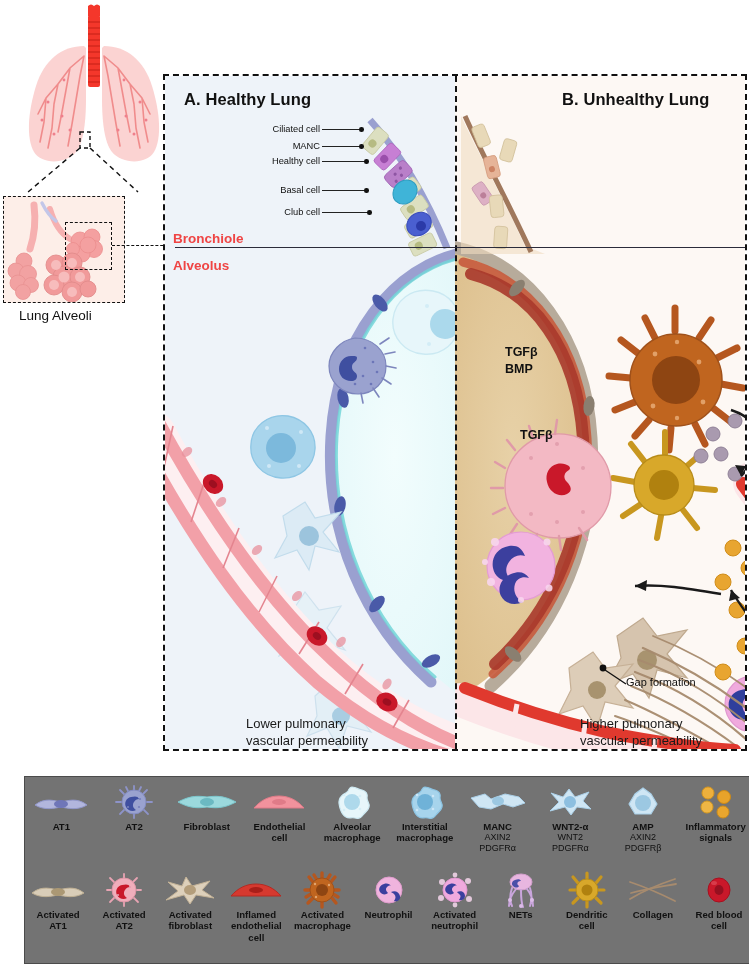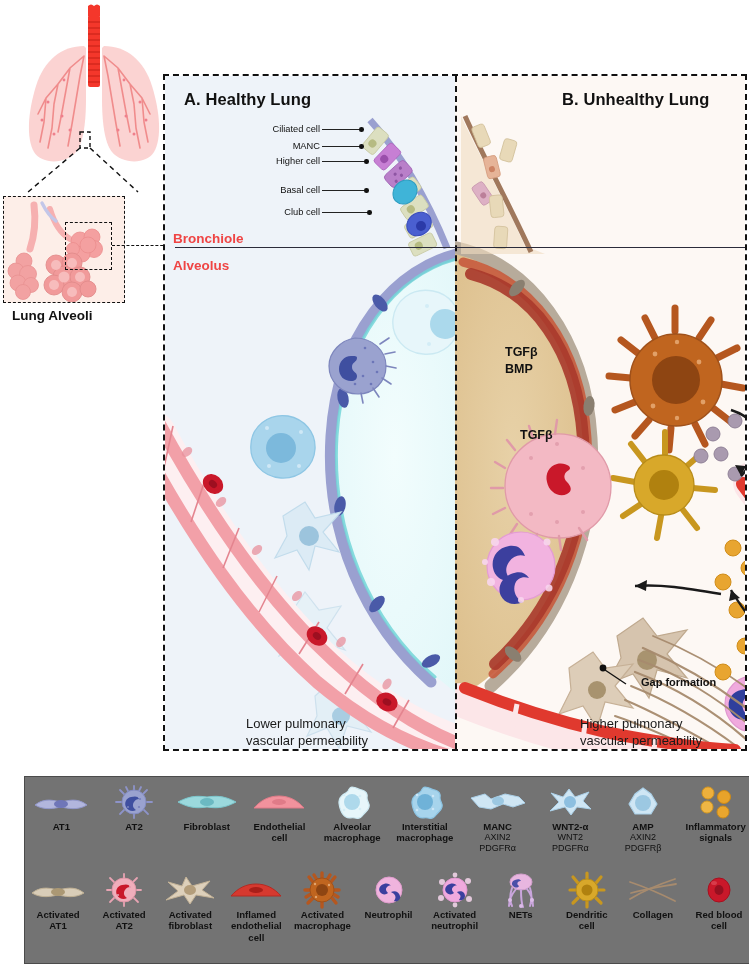--- a/index.html
+++ b/index.html
@@ -31,29 +31,29 @@
   #perm-high{left:580px;top:716px;}
 
   .cell-label{position:absolute;font-size:9.3px;color:#111;white-space:nowrap;text-align:right;}
   .leader{position:absolute;height:0;border-top:1px solid #222;}
   .leaddot{position:absolute;width:4.6px;height:4.6px;border-radius:50%;background:#111;}
 
   .signal-label{position:absolute;font-weight:bold;font-size:12.5px;color:#111;white-space:nowrap;}
   #sig-tgfb-bmp-1{left:505px;top:345px;}
   #sig-tgfb-bmp-2{left:505px;top:362px;}
   #sig-tgfb-3{left:520px;top:428px;}
-  #gap-label{position:absolute;left:626px;top:676px;font-weight:bold;font-size:11px;color:#111;white-space:nowrap;margin-left:15px;}
+  #gap-label{position:absolute;left:626px;top:676px;font-weight:normal;font-size:11px;color:#111;white-space:nowrap;}
 
   
   #lung-anat{position:absolute;left:18px;top:2px;width:152px;height:168px;}
   #alv-box{position:absolute;left:3px;top:196px;width:122px;height:107px;
     border:1.6px dashed #111;background:#fdeee8;box-sizing:border-box;overflow:hidden;}
   #alv-inner-box{position:absolute;left:65px;top:222px;width:47px;height:48px;
     border:1.5px dashed #111;box-sizing:border-box;}
-  #lung-alveoli-cap{position:absolute;left:12px;top:308px;font-weight:bold;font-size:13.5px;color:#111;}
+  #lung-alveoli-cap{position:absolute;left:19px;top:308px;font-weight:normal;font-size:13.5px;color:#111;}
   #conn-h{position:absolute;left:112px;top:245px;width:56px;height:0;border-top:1.5px dashed #111;}
 
   
   #legend{position:absolute;left:24px;top:776px;width:729px;height:188px;
     border:1.4px solid #4b4b4b;box-sizing:border-box;background:#737373;}
   .legend-row{position:absolute;left:0;width:100%;display:flex;}
   #legend-row-1{top:8px;}
   #legend-row-2{top:96px;}
   .legend-item{flex:1 1 0;display:flex;flex-direction:column;align-items:center;
     justify-content:flex-start;padding:0 1px;}
@@ -607,21 +607,21 @@
 <div class="axis-label" id="lbl-alveolus">Alveolus</div>
 
 <div class="cell-label" style="left:232px;top:124px;width:88px;">Ciliated cell</div>
 <div class="leader" style="left:322px;top:129px;width:39px;"></div>
 <div class="leaddot" style="left:359px;top:127px;"></div>
 
 <div class="cell-label" style="left:252px;top:141px;width:68px;">MANC</div>
 <div class="leader" style="left:322px;top:146px;width:39px;"></div>
 <div class="leaddot" style="left:359px;top:144px;"></div>
 
-<div class="cell-label" style="left:228px;top:156px;width:92px;">Higher cell</div>
+<div class="cell-label" style="left:228px;top:156px;width:92px;">Healthy cell</div>
 <div class="leader" style="left:322px;top:161px;width:44px;"></div>
 <div class="leaddot" style="left:364px;top:159px;"></div>
 
 <div class="cell-label" style="left:240px;top:185px;width:80px;">Basal cell</div>
 <div class="leader" style="left:322px;top:190px;width:44px;"></div>
 <div class="leaddot" style="left:364px;top:188px;"></div>
 
 <div class="cell-label" style="left:246px;top:207px;width:74px;">Club cell</div>
 <div class="leader" style="left:322px;top:212px;width:47px;"></div>
 <div class="leaddot" style="left:367px;top:210px;"></div>

